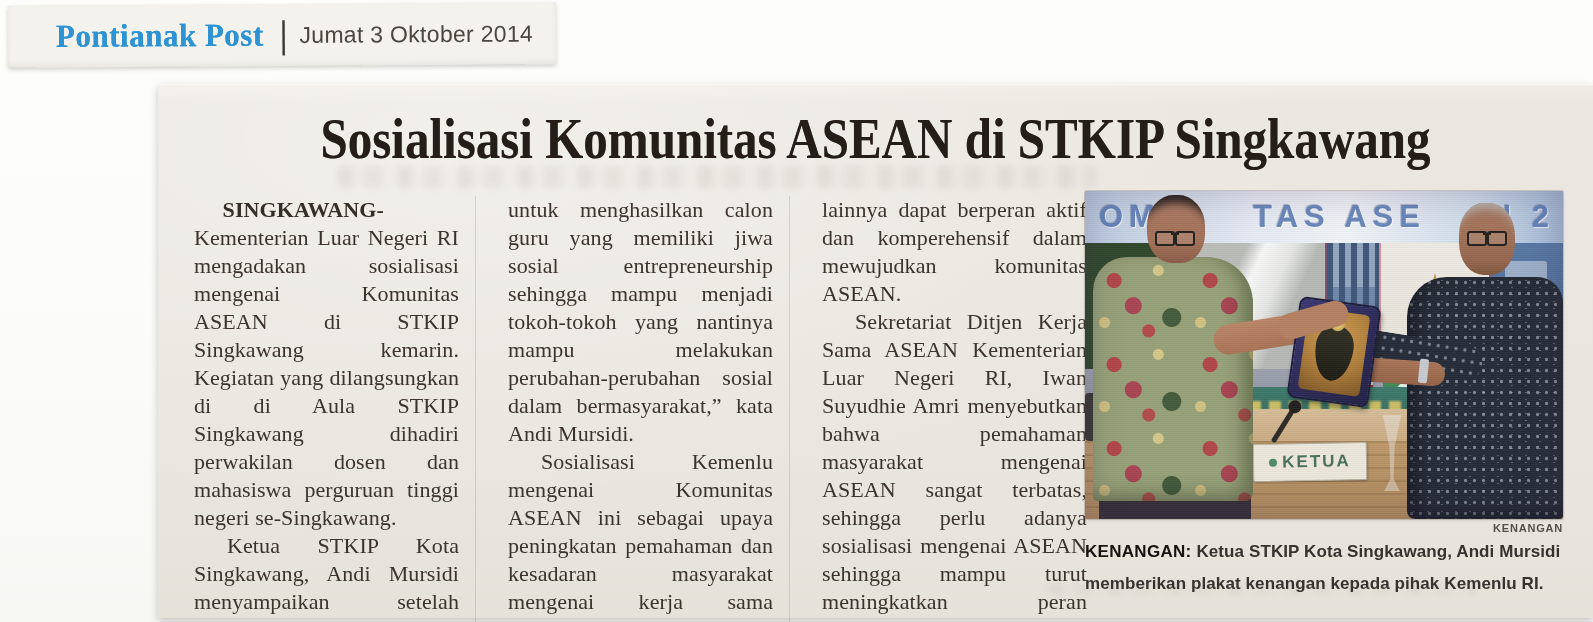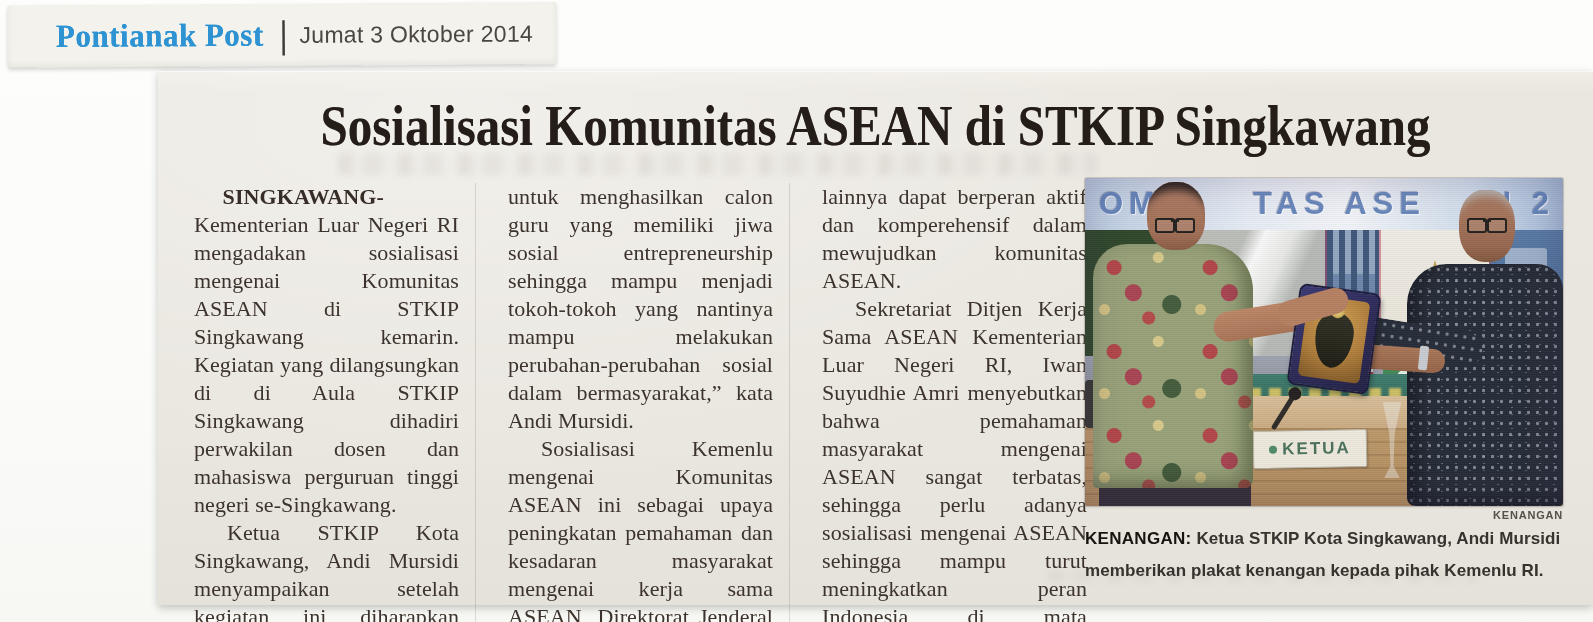--- a/index.html
+++ b/index.html
@@ -28,21 +28,21 @@
     margin:0 12px 0 16px;color:#3c3a36;font-size:30px;font-weight:400;
     font-family:"Liberation Sans","DejaVu Sans",sans-serif;line-height:1;
     transform:scaleY(1.25);
   }
   .masthead-date{
     font-family:"Liberation Sans","DejaVu Sans",sans-serif;
     font-size:23px;color:#4a4640;letter-spacing:0.3px;
   }
   
   .clipping{
-    position:absolute;left:158px;top:71px;width:1435px;height:534px;
+    position:absolute;left:158px;top:84px;width:1435px;height:534px;
     background:
       radial-gradient(ellipse at 20% 10%, rgba(255,255,255,0.35), transparent 55%),
       linear-gradient(180deg,#f0ede6 0%,#eae7e0 4%,#e9e6df 70%,#e5e2da 100%);
     box-shadow:0 3px 8px rgba(0,0,0,0.22), inset 0 1px 0 rgba(255,255,255,0.6);
   }
   .headline{
     position:absolute;left:0;top:26px;width:100%;
     text-align:center;
     font-family:"Liberation Serif","DejaVu Serif",serif;
     font-weight:700;font-size:57px;line-height:1;

